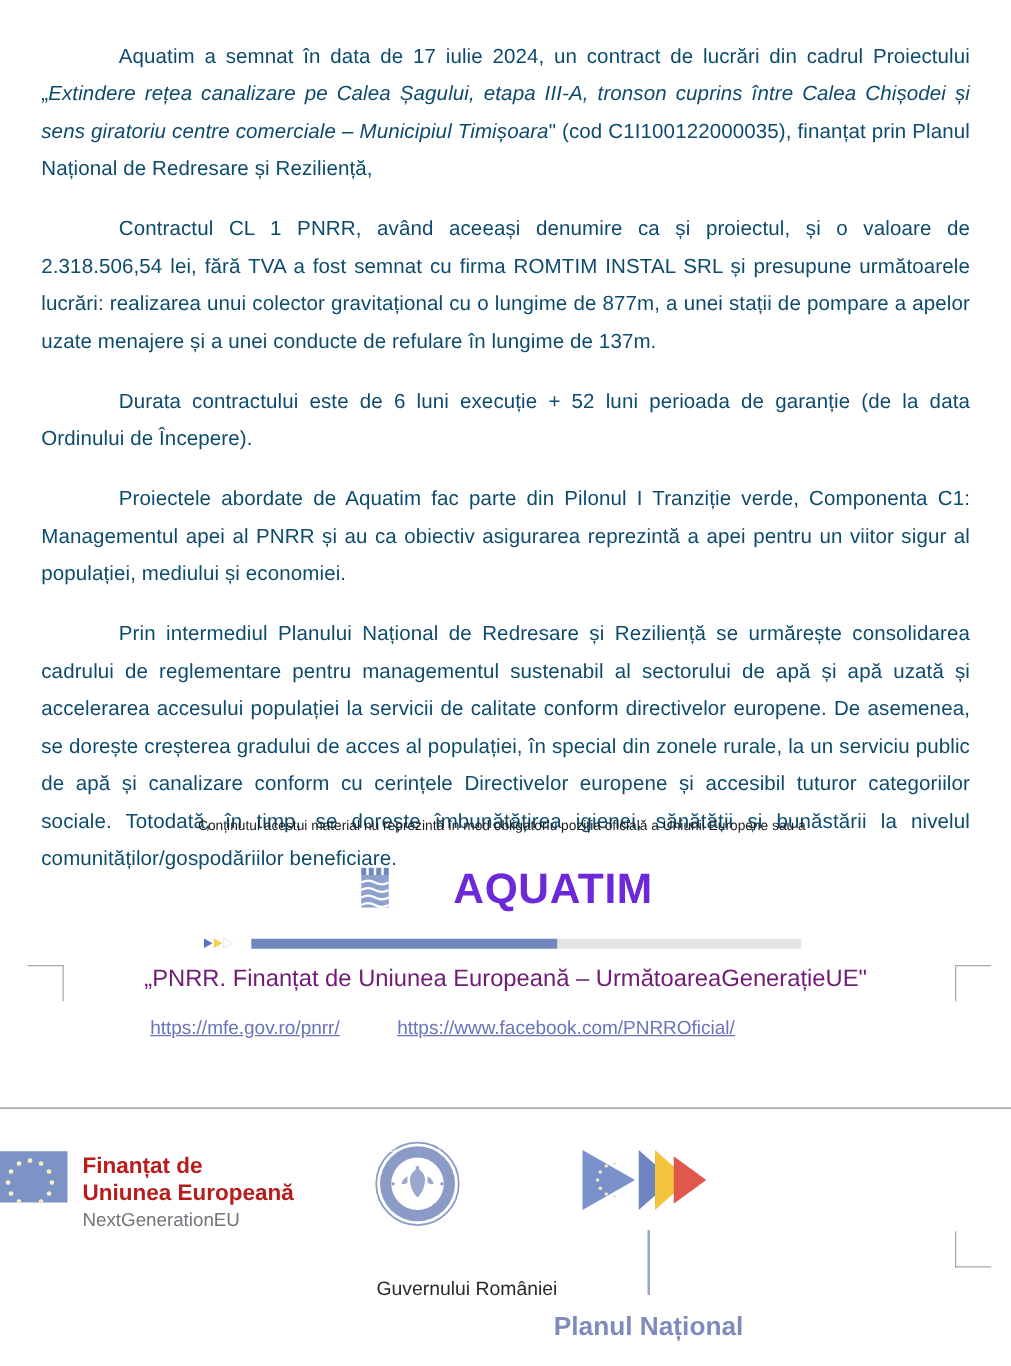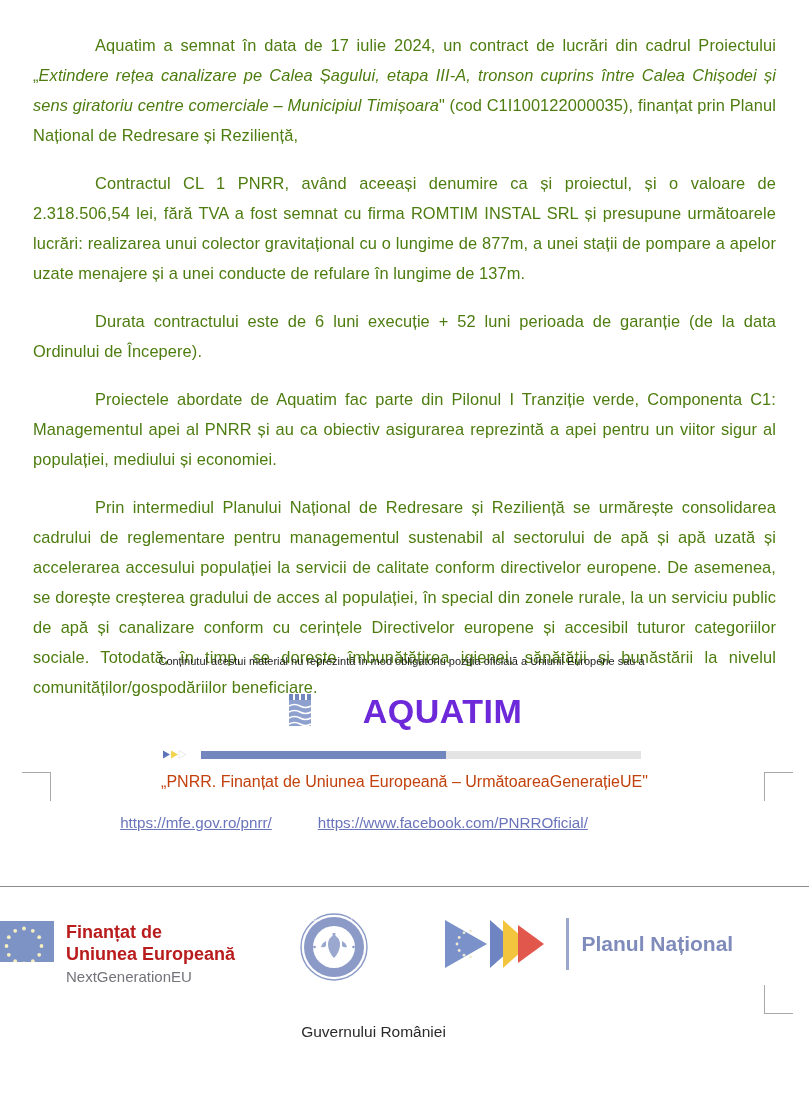--- a/index.html
+++ b/index.html
@@ -22,21 +22,21 @@
     left: 33px;
     top: 0;
     width: 743px;
   }
   .para {
     text-align: justify;
     font-size: 16.4px;
     line-height: 30px;
     margin: 0 0 18px 0;
     text-indent: 62px;
-    color: #4d7c0f;
+    color: #0c4a6e;
     letter-spacing: 0.1px;
   }
   .para.first { margin-top: 30px; }
   .para em {
     font-style: italic;
   }
 
   
   .disclaimer {
     position: absolute;
@@ -103,22 +103,22 @@
     background: #e4e4e4;
   }
 
   
   .pnrr-caption {
     position: absolute;
     left: 0;
     top: 773px;
     width: 809px;
     text-align: center;
-    font-size: 16px;
-    color: #c2410c;
+    font-size: 19px;
+    color: #701a75;
   }
   .links-row {
     position: absolute;
     left: 0;
     top: 814px;
     width: 708px;
     display: flex;
     justify-content: center;
     gap: 46px;
     font-size: 15.2px;
@@ -198,20 +198,21 @@
   }
 
   
   .pnrr-logo {
     position: absolute;
     left: 443px;
     top: 12px;
     display: flex;
     align-items: center;
     gap: 13px;
+    flex-direction: column;
   }
   .pnrr-arrows { width: 110px; height: 54px; flex: none; }
   .pnrr-divider-line {
     width: 2.5px;
     height: 52px;
     background: #9aa6cd;
     flex: none;
   }
   .pnrr-text {
     font-size: 21px;

